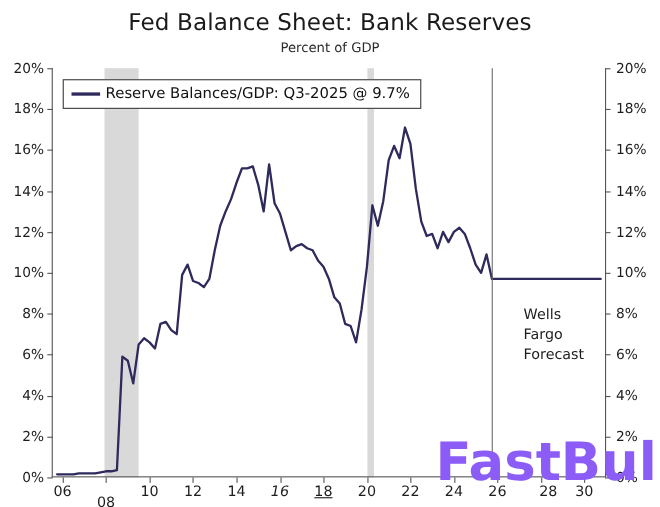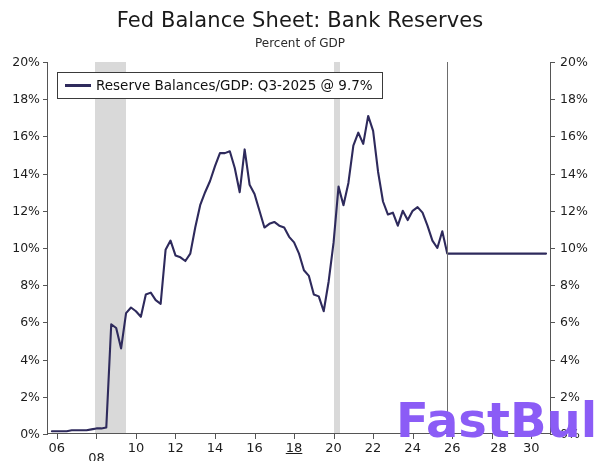--- a/index.html
+++ b/index.html
@@ -232,21 +232,21 @@
       <div class="xtick-label" style="left: 56.8824px;">06</div>
       <div class="xtick-mark" style="left: 96.4118px;"></div>
       <div class="xtick-label" style="left: 96.4118px; margin-top: 10px;">08</div>
       <div class="xtick-mark" style="left: 135.941px;"></div>
       <div class="xtick-label" style="left: 135.941px; text-align: center;">10</div>
       <div class="xtick-mark" style="left: 175.471px;"></div>
       <div class="xtick-label" style="left: 175.471px;">12</div>
       <div class="xtick-mark" style="left: 215px;"></div>
       <div class="xtick-label" style="left: 215px;">14</div>
       <div class="xtick-mark" style="left: 254.529px;"></div>
-      <div class="xtick-label" style="left: 254.529px;">16</div>
+      <div class="xtick-label" style="left: 254.529px; font-style: italic;">16</div>
       <div class="xtick-mark" style="left: 294.059px;"></div>
       <div class="xtick-label" style="left: 294.059px; text-decoration: underline;">18</div>
       <div class="xtick-mark" style="left: 333.588px;"></div>
       <div class="xtick-label" style="left: 333.588px;">20</div>
       <div class="xtick-mark" style="left: 373.118px;"></div>
       <div class="xtick-label" style="left: 373.118px;">22</div>
       <div class="xtick-mark" style="left: 412.647px;"></div>
       <div class="xtick-label" style="left: 412.647px;">24</div>
       <div class="xtick-mark" style="left: 452.176px;"></div>
       <div class="xtick-label" style="left: 452.176px;">26</div>
@@ -255,16 +255,21 @@
       <div class="xtick-mark" style="left: 531.235px;"></div>
       <div class="xtick-label" style="left: 531.235px;">30</div>
     </div>
 
   <div id="legend-box">
     <span id="legend-swatch"></span>
     <span id="legend-label">Reserve Balances/GDP: Q3-2025 @ 9.7%</span>
   </div>
 
 
+  <div id="forecast-label">
+    <div>Wells</div>
+    <div>Fargo</div>
+    <div>Forecast</div>
+  </div>
 
   <div id="watermark">FastBull</div>
 
 </div>
 
 </body></html>

